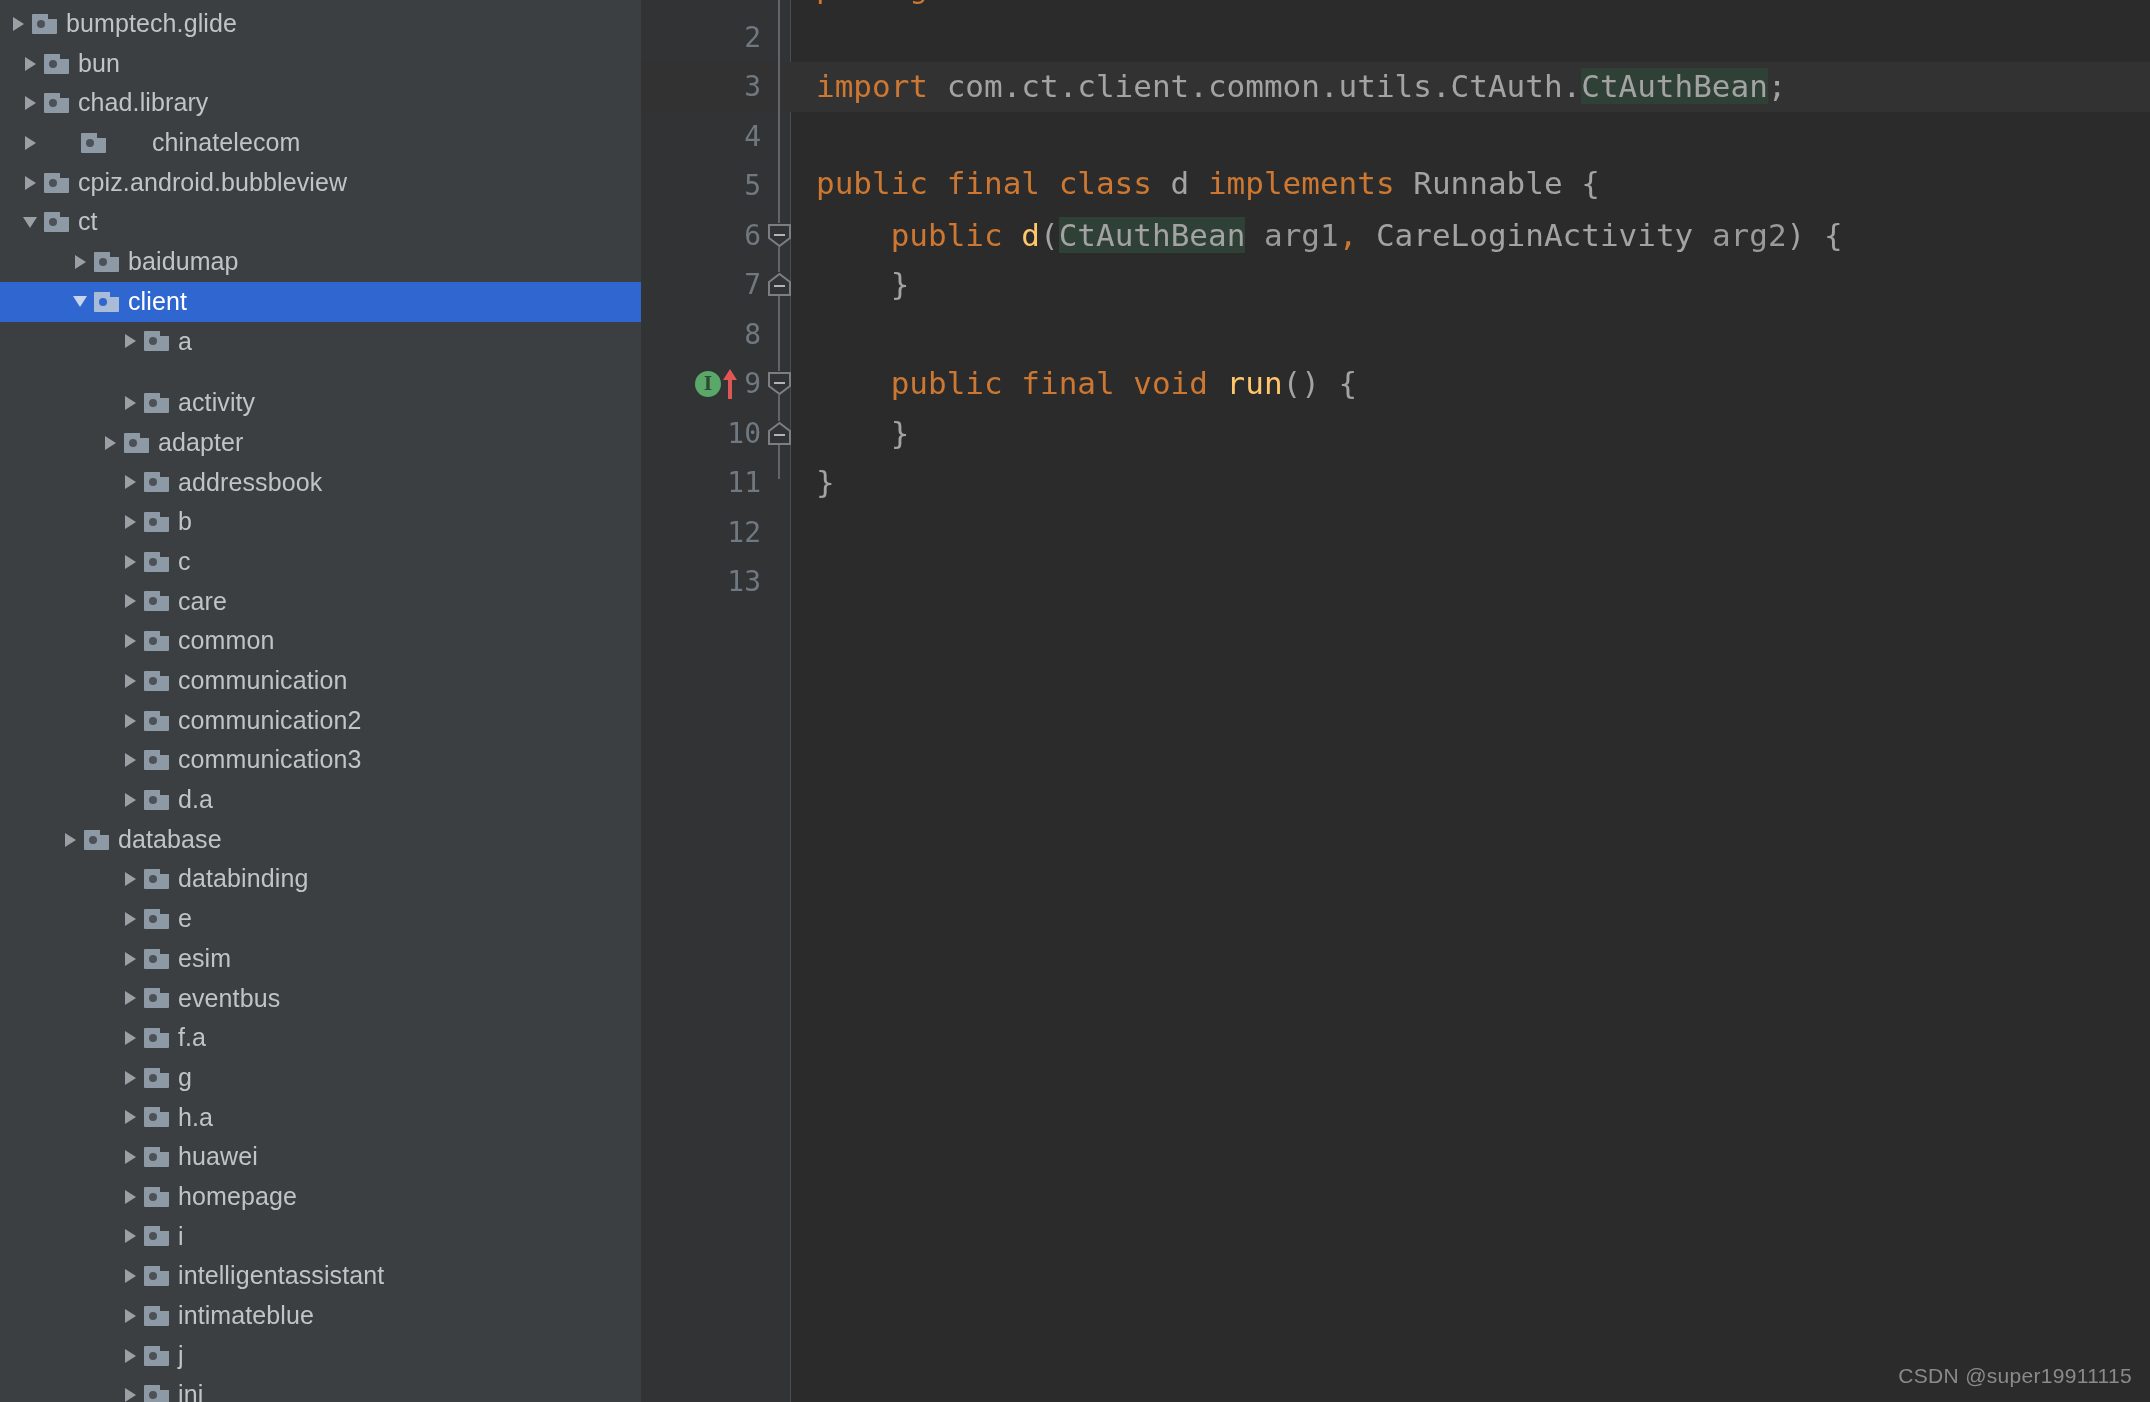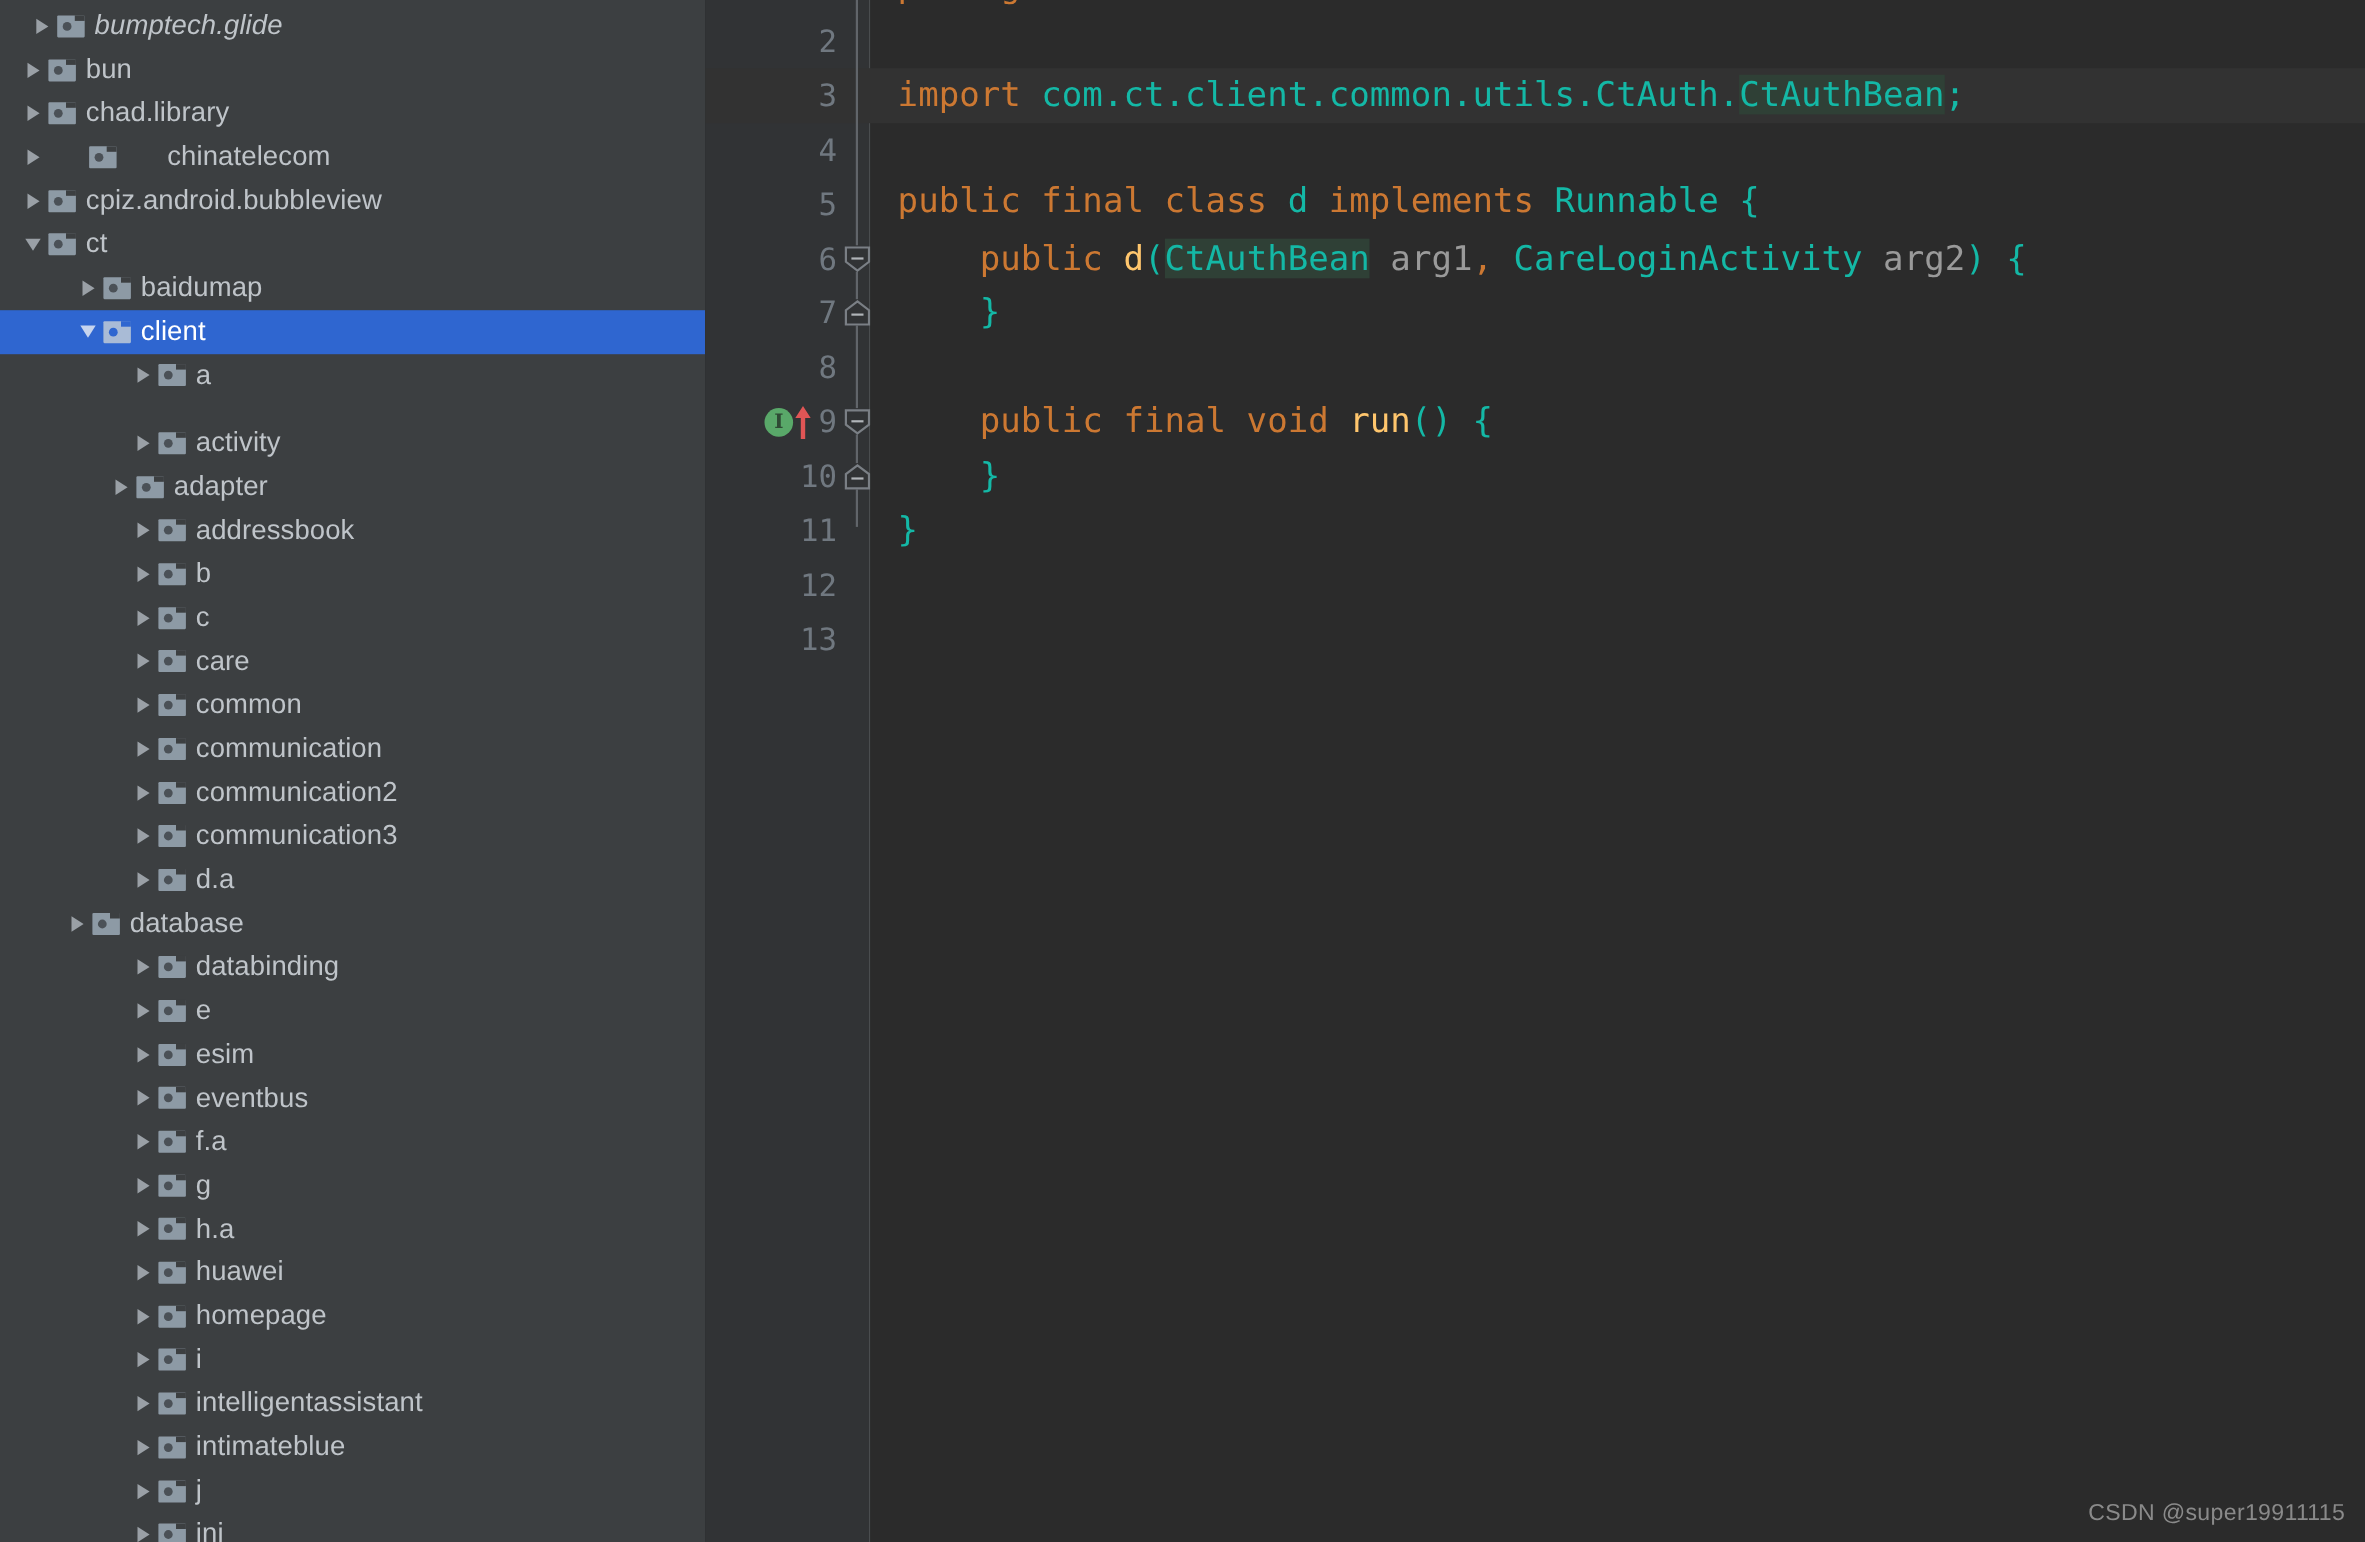--- a/index.html
+++ b/index.html
@@ -157,21 +157,21 @@
     left: 175px;
     font-family: "DejaVu Sans Mono", monospace;
     font-size: 31px;
     line-height: 49.5px;
     white-space: pre;
     color: #a9b7c6;
     letter-spacing: 0px;
   }
 
   .kw  { color: #cc7832; text-align: center; }
-  .id  { color: #14b8a6; }
+  .id  { color: #a3a3a3; }
   .mth { color: #ffc66d; }
   .par { color: #9a9a9a; }
   .hl  { background: #2f4036; }
 
   
   #fold-bar {
     position: absolute;
     left: 125px;
     top: 0;
     width: 26px;
@@ -223,21 +223,21 @@
     color: #8a8a8a;
     letter-spacing: 0.3px;
   }
 </style>
 </head>
 <body>
 
 <div id="app">
 
   <div id="project-tree">
-      <div class="tree-row" style="padding-left: 24px; font-style: italic;">
+      <div class="tree-row" style="padding-left: 4px;">
         <span class="tw-arrow">
           <span class="arrow-r"></span>
         </span>
         <span class="folder-icon">
           <span class="body"></span>
           <span class="notch"></span>
           <span class="dot"></span>
         </span>
         <span class="tree-label">bumptech.glide</span>
       </div>

